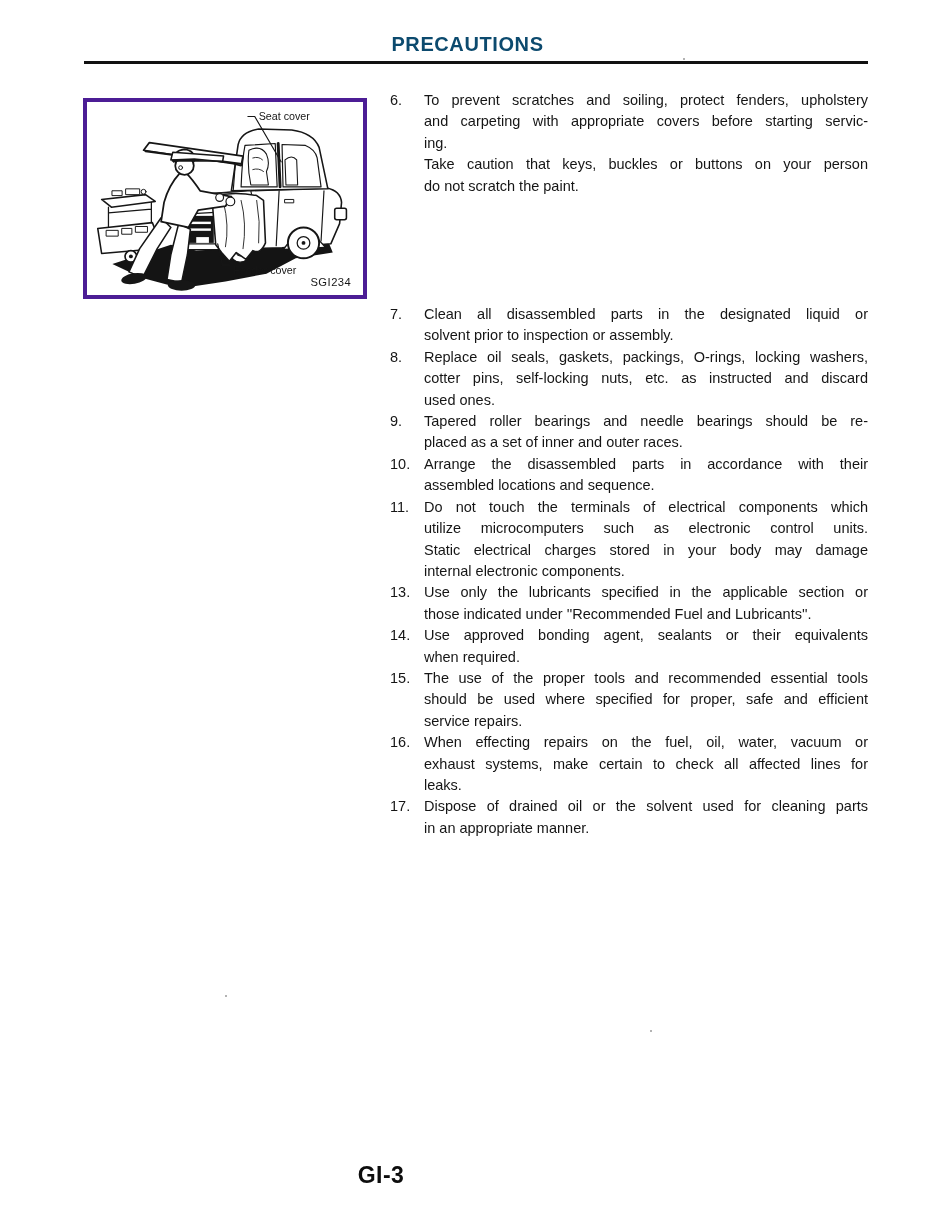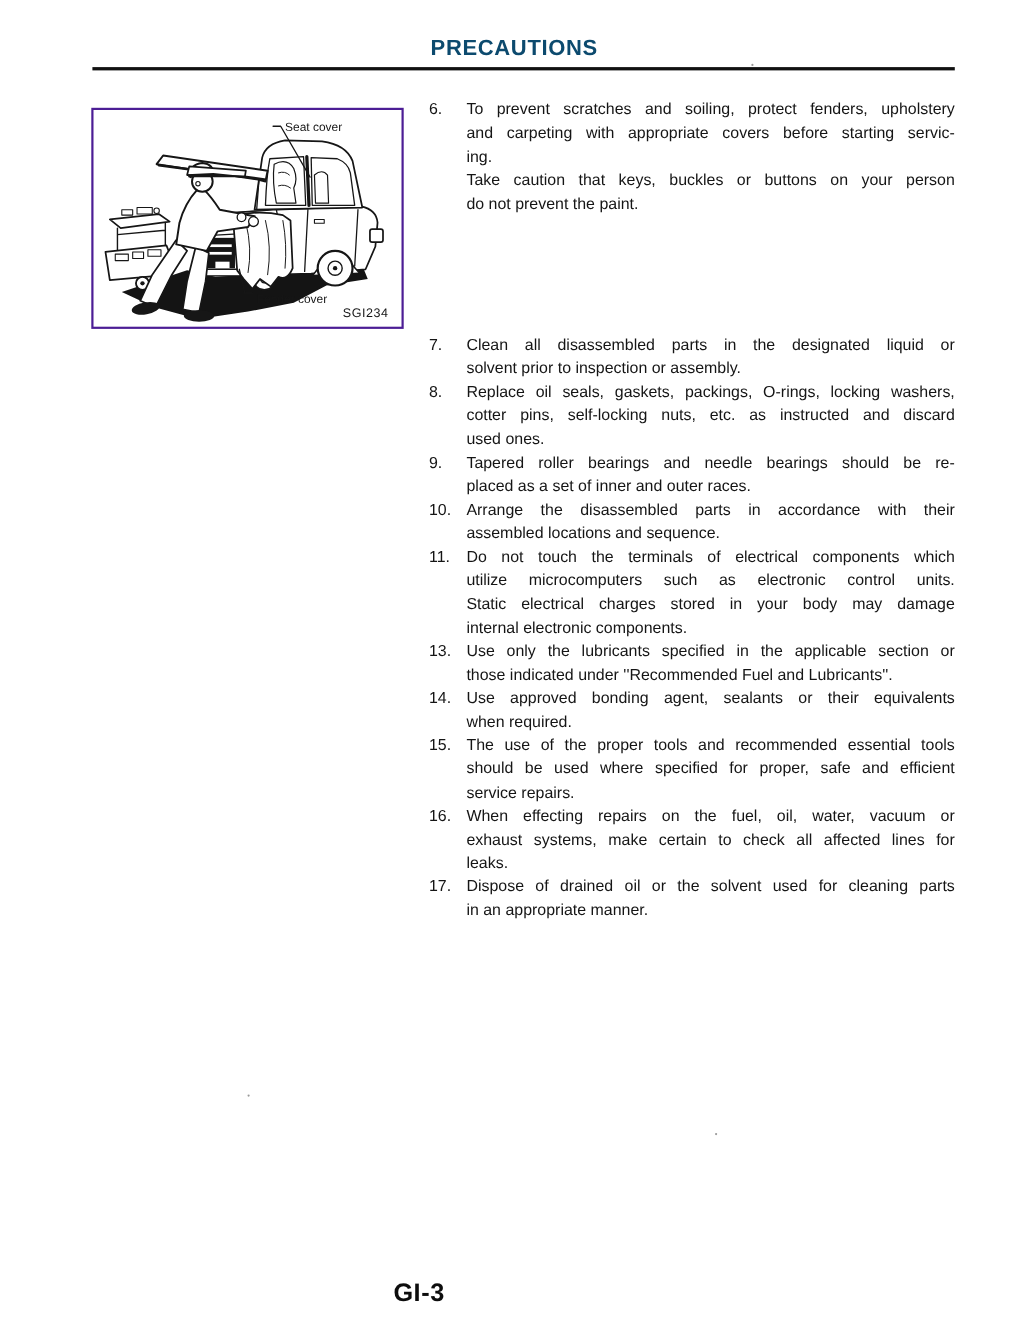--- a/index.html
+++ b/index.html
@@ -14,21 +14,21 @@
     position:absolute; top:33px; left:0; width:935px;
     text-align:center; font-size:20px; font-weight:bold;
     letter-spacing:0.6px; color:#0c4a6e;
   }
   .title-rule {
     position:absolute; left:84px; top:61px; width:784px; height:3px;
     background:#111;
   }
   .figure-box {
     position:absolute; left:83px; top:98px; width:284px; height:201px;
-    border:2px solid #4c1d95; box-sizing:border-box; background:#fff;
+    border:4px solid #4c1d95; box-sizing:border-box; background:#fff;
   }
   .figure-box svg { display:block; width:100%; height:100%; }
   svg text {
     font-family:"Liberation Sans", sans-serif;
     font-size:11px; fill:#161616;
   }
   svg text.fig-code { font-size:11.5px; letter-spacing:0.5px; }
   .precautions-list {
     position:absolute; left:390px; top:90px; width:478px;
     font-size:14.5px; line-height:21.4px; color:#151515;
@@ -142,21 +142,21 @@
 </div>
 
 <div class="precautions-list">
     <div class="item">
       <div class="num">6.</div>
       <div class="body">
         <div class="line">To prevent scratches and soiling, protect fenders, upholstery</div>
         <div class="line">and carpeting with appropriate covers before starting servic-</div>
         <div class="line para-end">ing.</div>
         <div class="line">Take caution that keys, buckles or buttons on your person</div>
-        <div class="line para-end">do not prevent the paint.</div>
+        <div class="line para-end">do not scratch the paint.</div>
       </div>
     </div>
     <div class="item">
       <div class="num">7.</div>
       <div class="body">
         <div class="line">Clean all disassembled parts in the designated liquid or</div>
         <div class="line para-end">solvent prior to inspection or assembly.</div>
       </div>
     </div>
     <div class="item">

